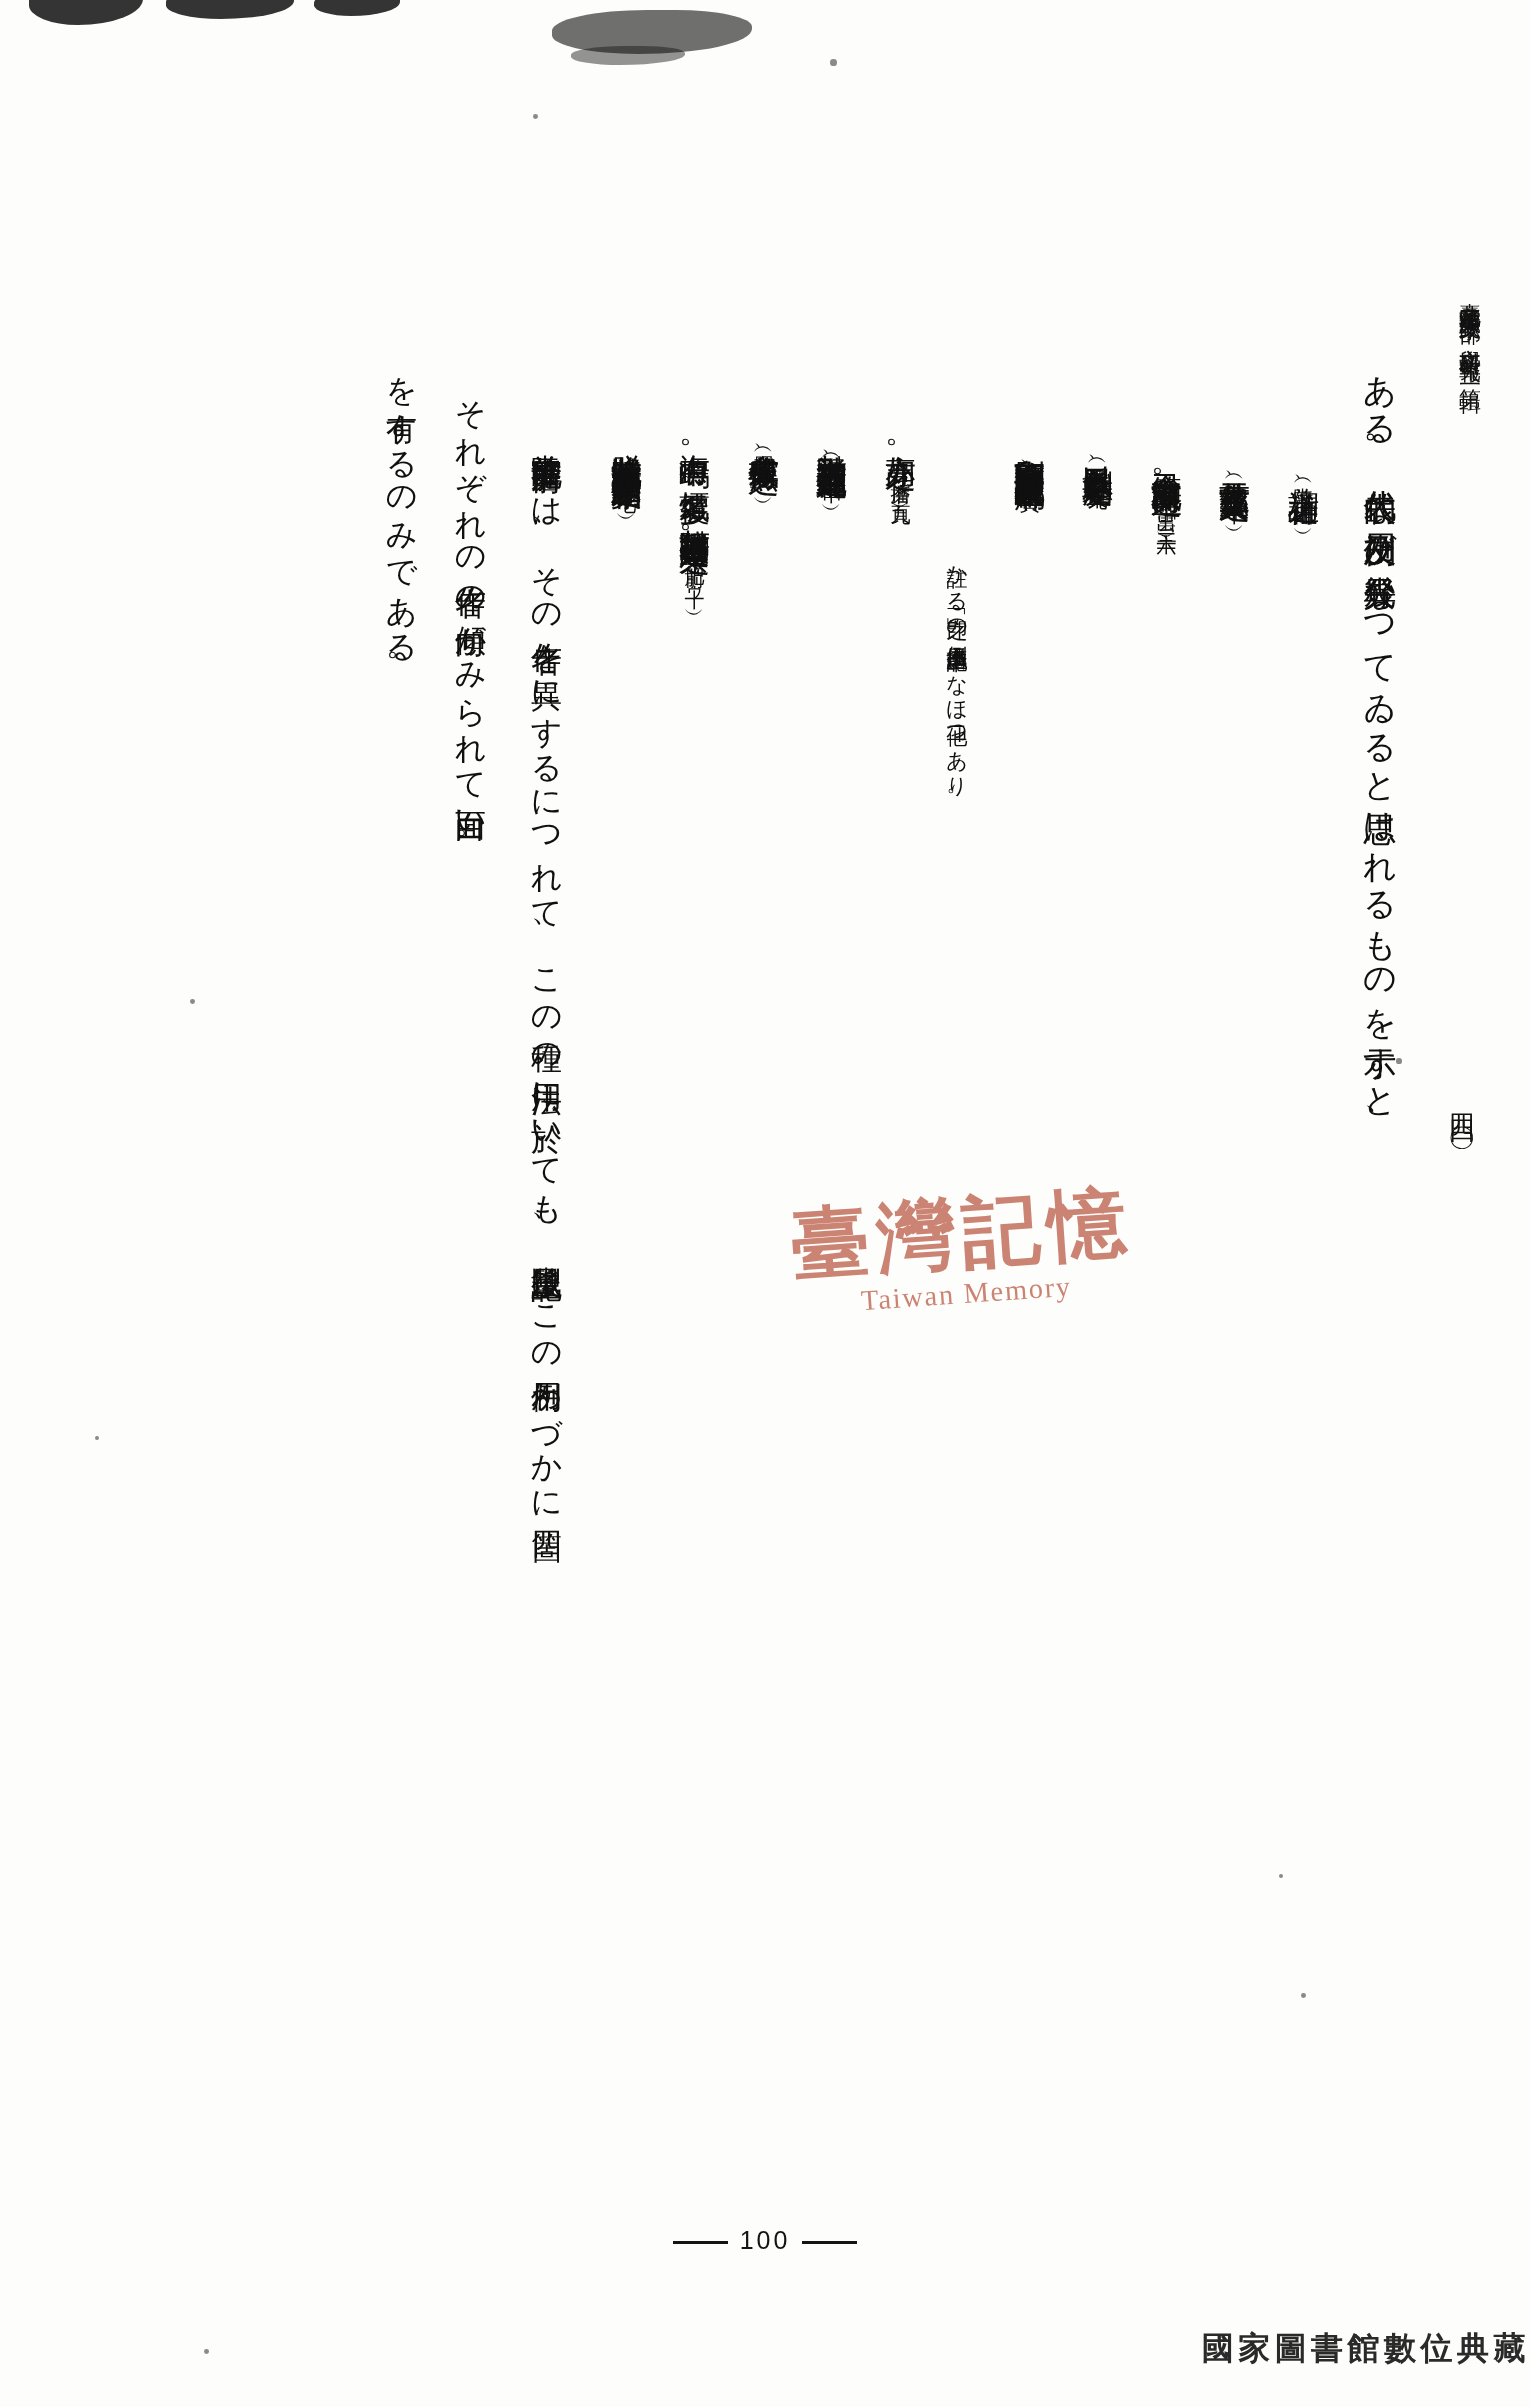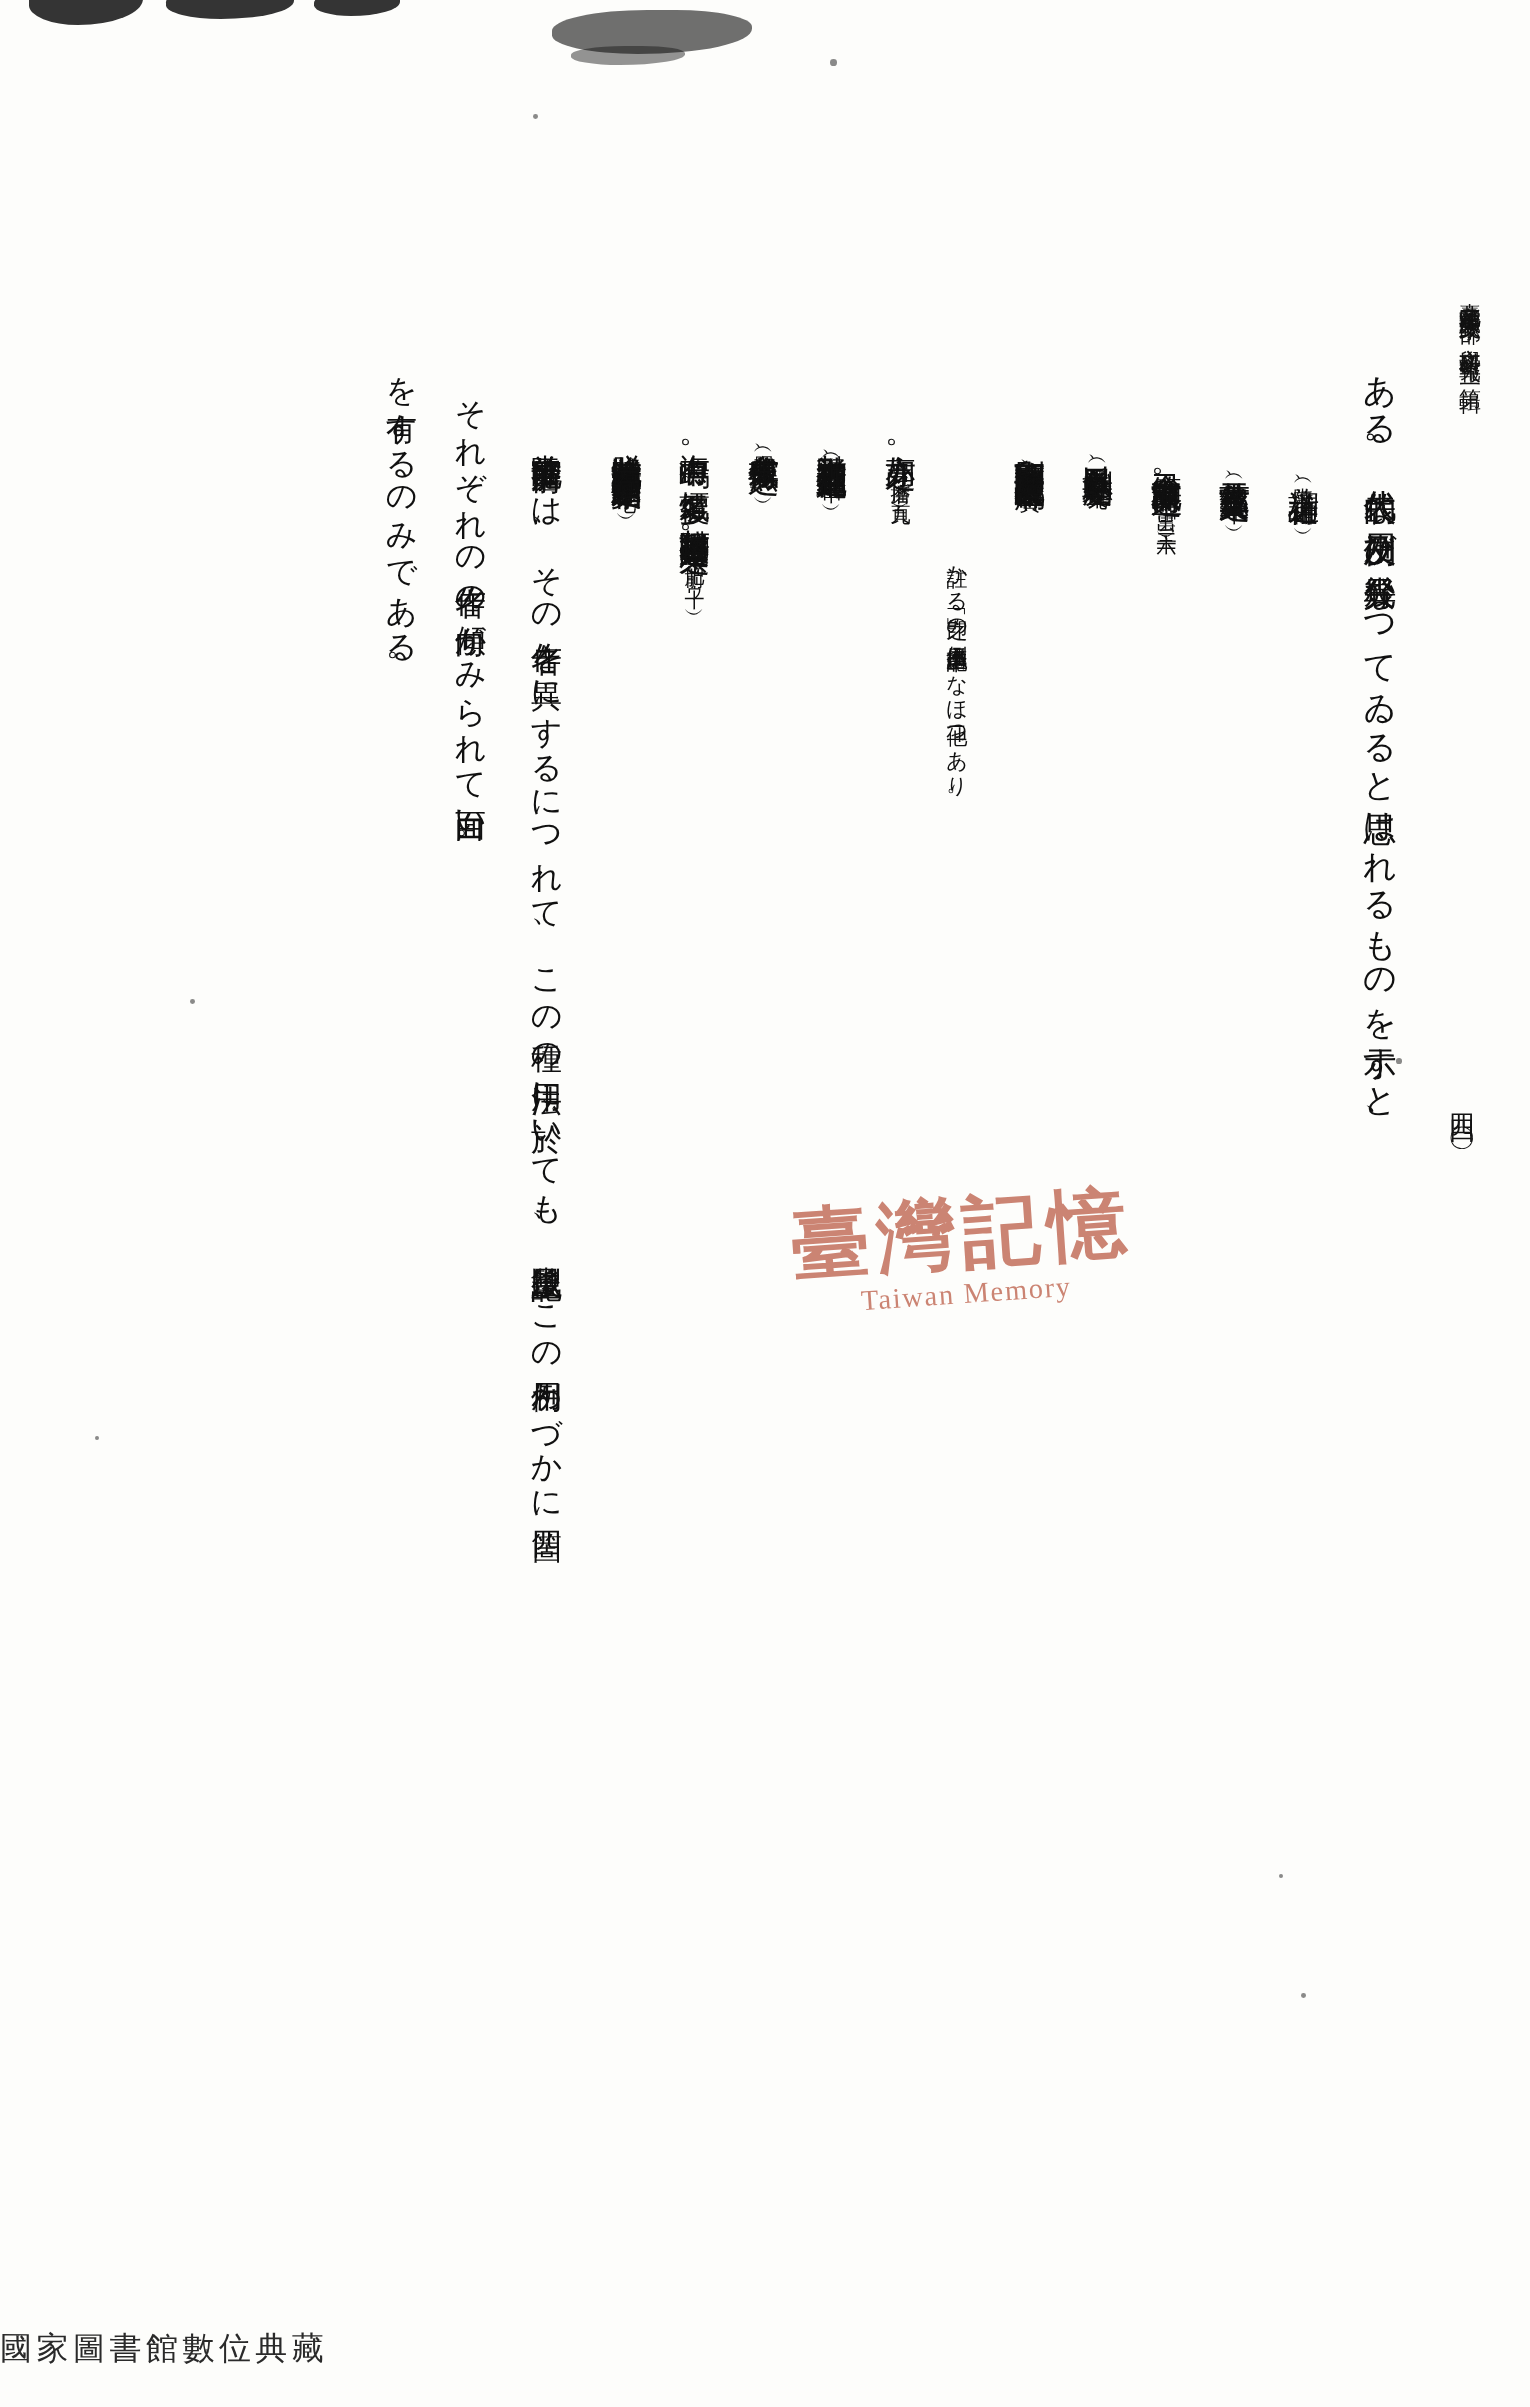--- a/index.html
+++ b/index.html
@@ -94,25 +94,26 @@
     vertical-align: middle;
     margin: 0 11.4px;
   }
 
   
   #footer-credit {
     position: absolute;
     left: 0;
     right: 0;
     bottom: 36px;
-    text-align: left;
+    text-align: right;
     font-family: "DejaVu Sans", "Liberation Sans", sans-serif;
     font-size: 32px;
     letter-spacing: .14em;
     color: #2a2a2a;
+    font-weight: bold;
   }
 
   
   #watermark {
     position: absolute;
     left: 740px;
     top: 1194px;
     width: 447px;
     text-align: center;
     color: #b9563f;
@@ -217,17 +218,20 @@
 
   <div class="col" style="right:1113px;top:354px;height:761px;">
     <span>を有するのみである。</span>
   </div>
 
   <div id="watermark">
     <div class="wm-cn">臺灣記憶</div>
     <div class="wm-en">Taiwan Memory</div>
   </div>
 
+  <div id="folio">
+    <span class="rule"></span><span>100</span><span class="rule"></span>
+  </div>
 
   <div id="footer-credit">國家圖書館數位典藏</div>
 
 </div>
 
 
 </body></html>

